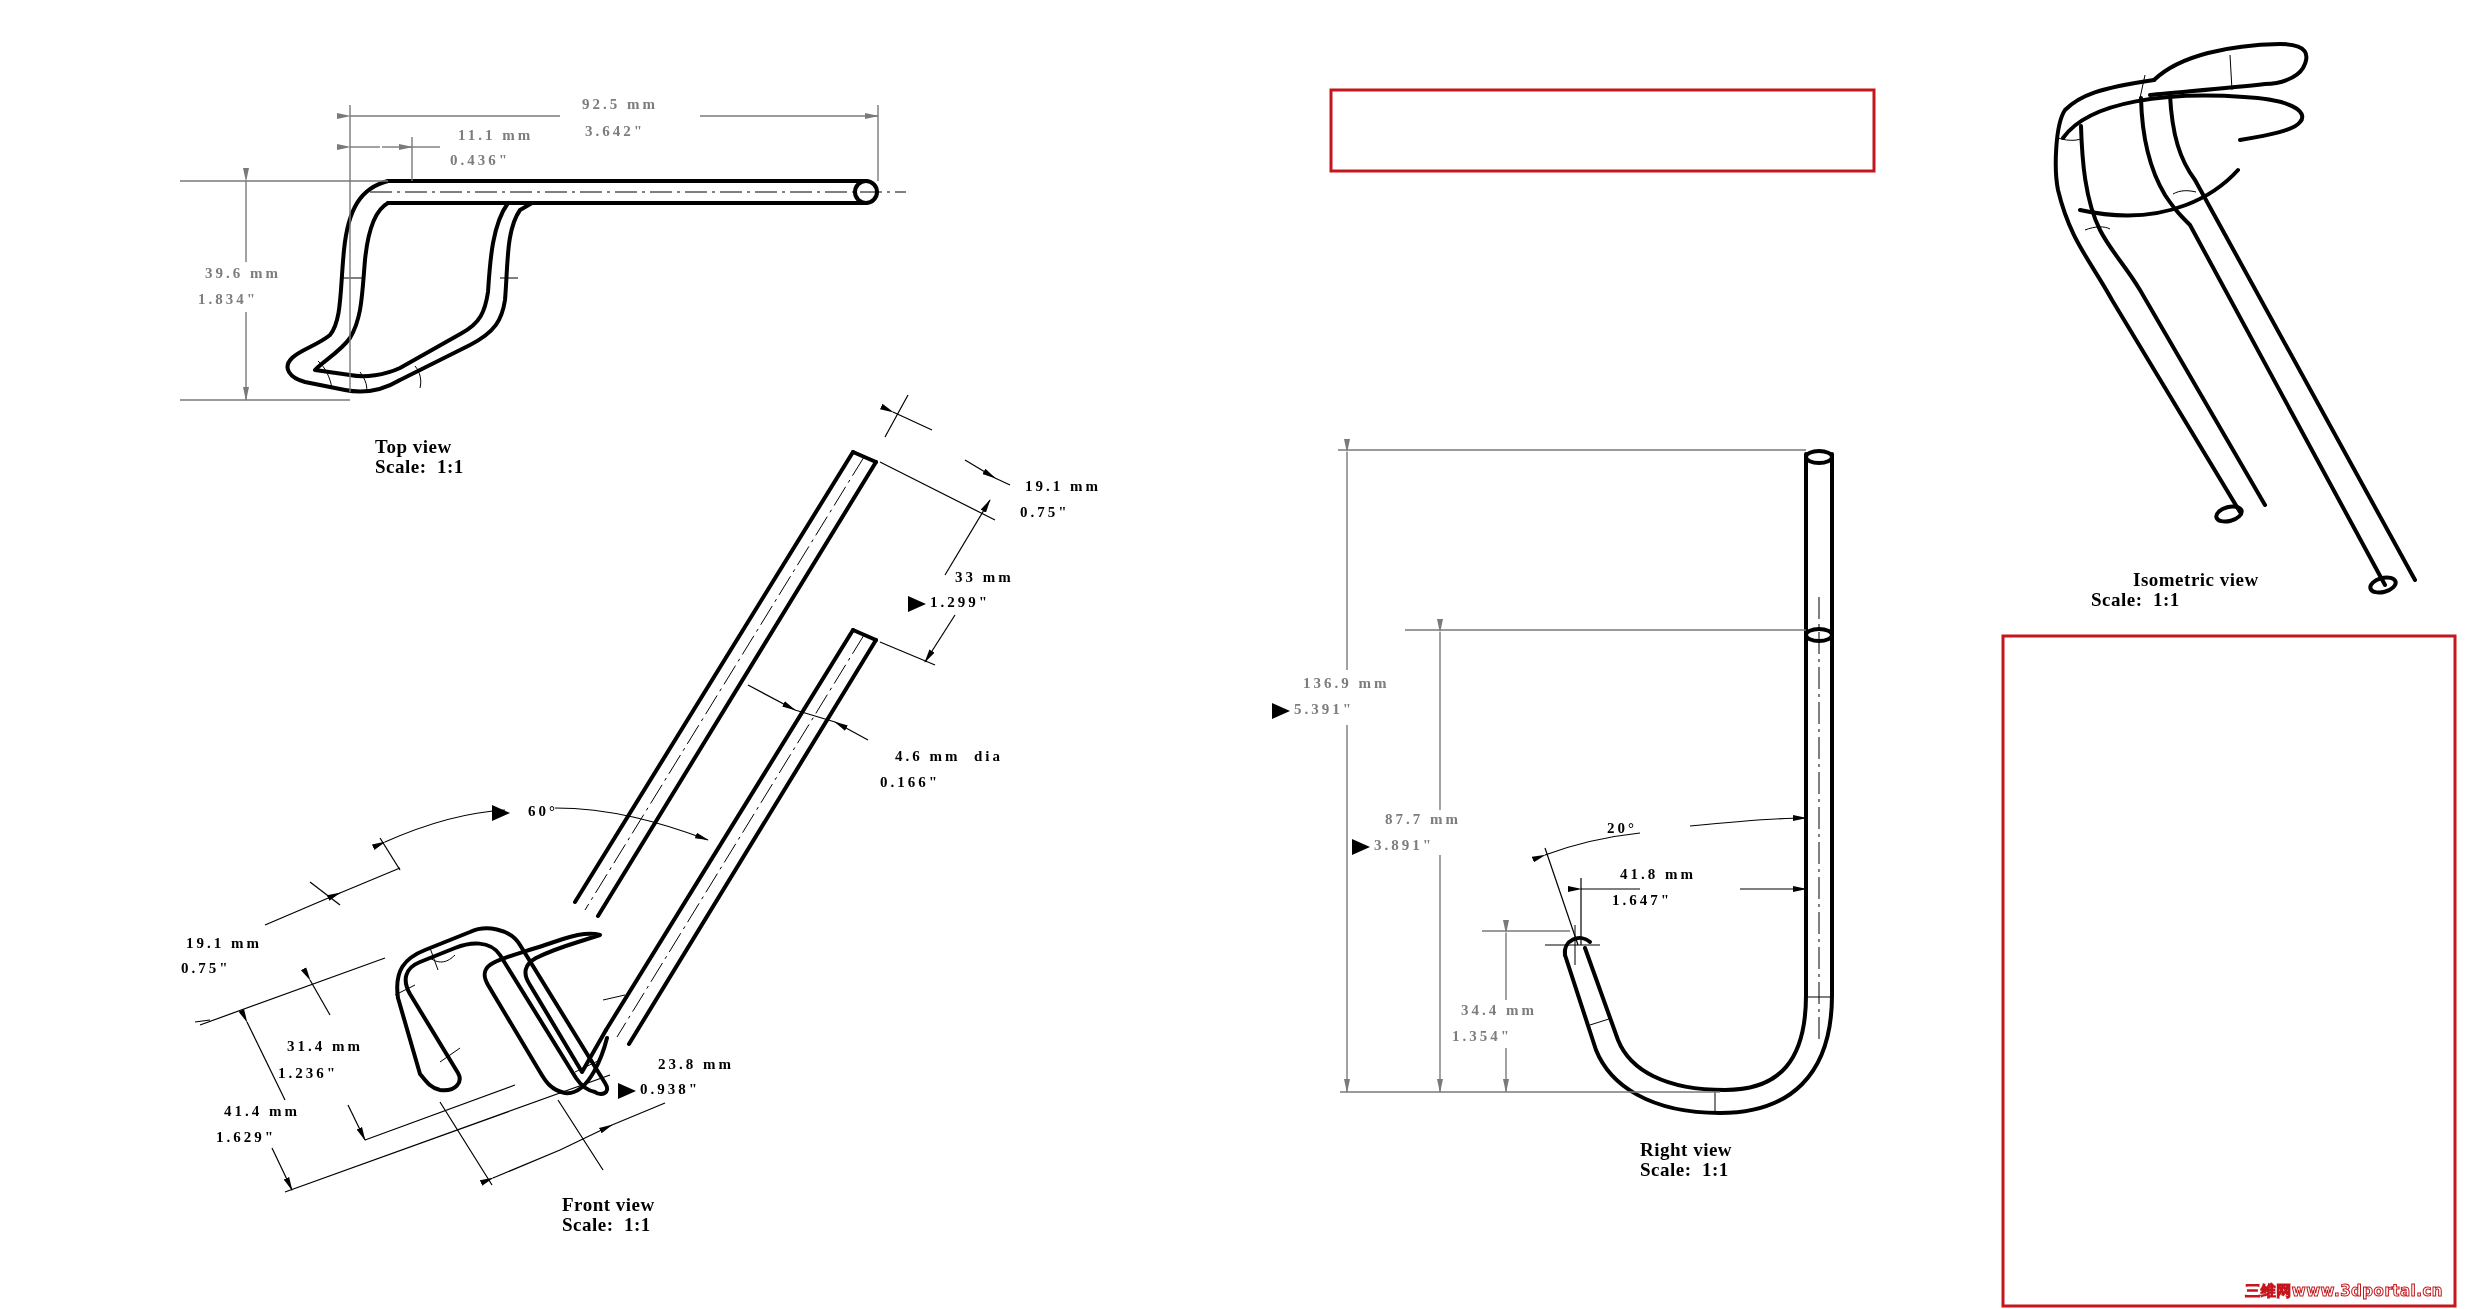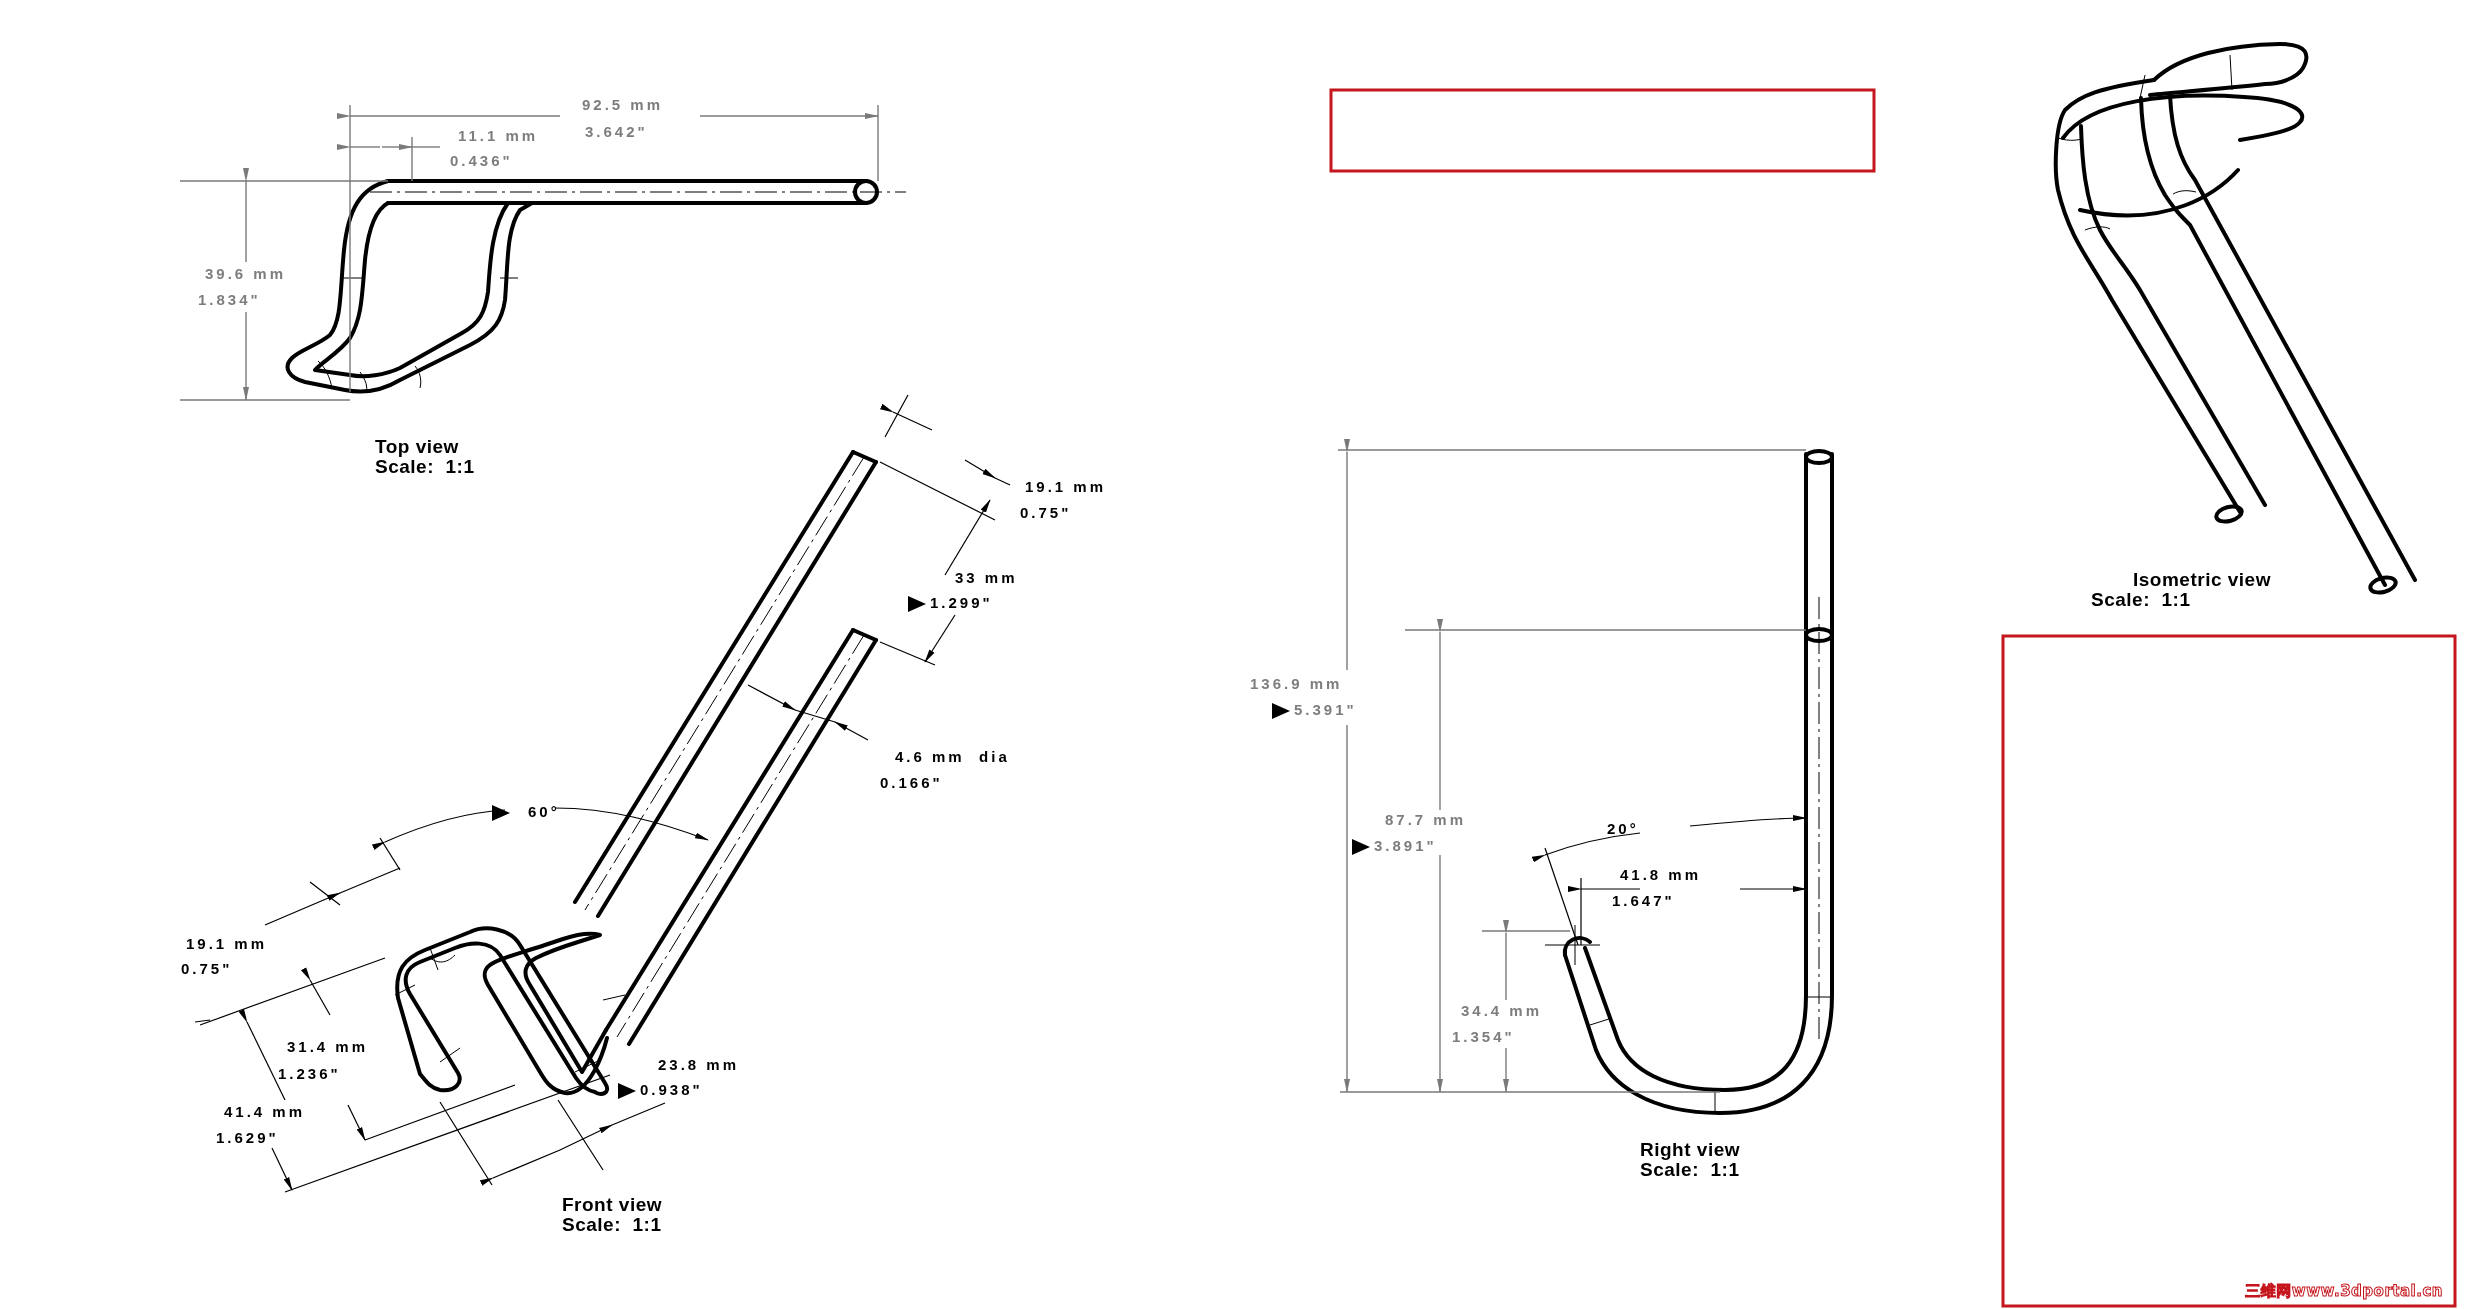--- a/index.html
+++ b/index.html
@@ -6,21 +6,21 @@
   body { width: 2465px; height: 1309px; position: relative; overflow: hidden; }
   #sheet { position: absolute; left: 0; top: 0; width: 2465px; height: 1309px; }
   .part { fill: none; stroke: #000; stroke-width: 4; stroke-linejoin: round; stroke-linecap: round; }
   .thin { fill: none; stroke: #000; stroke-width: 1; }
   .center { fill: none; stroke: #000; stroke-width: 1; stroke-dasharray: 22 5 3 5; }
   .dim { fill: none; stroke: #000; stroke-width: 1.2; }
   .dim-g { fill: none; stroke: #7a7a7a; stroke-width: 1.4; }
   .arrow { fill: #000; }
   .arrow-g { fill: #7a7a7a; }
   .frame { fill: none; stroke: #c4161c; stroke-width: 3; }
-  .lbl { position: absolute; font-family: Liberation Sans, sans-serif; font-weight: bold; white-space: pre; line-height: 1; }
+  .lbl { position: absolute; font-family: Liberation Serif, serif; font-weight: bold; white-space: pre; line-height: 1; }
   .dimtxt { font-size: 15px; letter-spacing: 3px; color: #000; }
   .dimtxt.grey { color: #7d7d7d; }
   .viewtxt { font-size: 19px; color: #000; letter-spacing: 0.5px; }
   .tri { display: inline-block; width: 0; height: 0; border-top: 8px solid transparent; border-bottom: 8px solid transparent; border-left: 18px solid #000; vertical-align: middle; margin-right: 4px; }
   .watermark { position: absolute; right: 22px; bottom: 8px; font-family: "DejaVu Sans", sans-serif; font-size: 15px; font-weight: bold; color: #fff; -webkit-text-stroke: 1px #c4161c; letter-spacing: 0.5px; }
 </style>
 </head>
 <body>
 
 <svg id="sheet" viewBox="0 0 2465 1309" xmlns="http://www.w3.org/2000/svg">
@@ -170,21 +170,21 @@
 <div class="lbl dimtxt" style="left:181px;top:961px;">0.75"</div>
 <div class="lbl dimtxt" style="left:287px;top:1039px;">31.4 mm</div>
 <div class="lbl dimtxt" style="left:278px;top:1066px;">1.236"</div>
 <div class="lbl dimtxt" style="left:224px;top:1104px;">41.4 mm</div>
 <div class="lbl dimtxt" style="left:216px;top:1130px;">1.629"</div>
 <div class="lbl dimtxt" style="left:658px;top:1057px;">23.8 mm</div>
 <div class="lbl dimtxt" style="left:618px;top:1082px;"><span class="tri"></span><span>0.938"</span></div>
 <div class="lbl viewtxt" style="left:562px;top:1195px;">Front view</div>
 <div class="lbl viewtxt" style="left:562px;top:1215px;">Scale:  1:1</div>
 
-<div class="lbl dimtxt grey" style="left:1250px;top:676px;">136.9 mm</div>
+<div class="lbl dimtxt grey" style="left:1303px;top:676px;">136.9 mm</div>
 <div class="lbl dimtxt grey" style="left:1272px;top:702px;"><span class="tri"></span><span>5.391"</span></div>
 <div class="lbl dimtxt grey" style="left:1385px;top:812px;">87.7 mm</div>
 <div class="lbl dimtxt grey" style="left:1352px;top:838px;"><span class="tri"></span><span>3.891"</span></div>
 <div class="lbl dimtxt" style="left:1607px;top:821px;">20°</div>
 <div class="lbl dimtxt" style="left:1620px;top:867px;">41.8 mm</div>
 <div class="lbl dimtxt" style="left:1612px;top:893px;">1.647"</div>
 <div class="lbl dimtxt grey" style="left:1461px;top:1003px;">34.4 mm</div>
 <div class="lbl dimtxt grey" style="left:1452px;top:1029px;">1.354"</div>
 <div class="lbl viewtxt" style="left:1640px;top:1140px;">Right view</div>
 <div class="lbl viewtxt" style="left:1640px;top:1160px;">Scale:  1:1</div>

